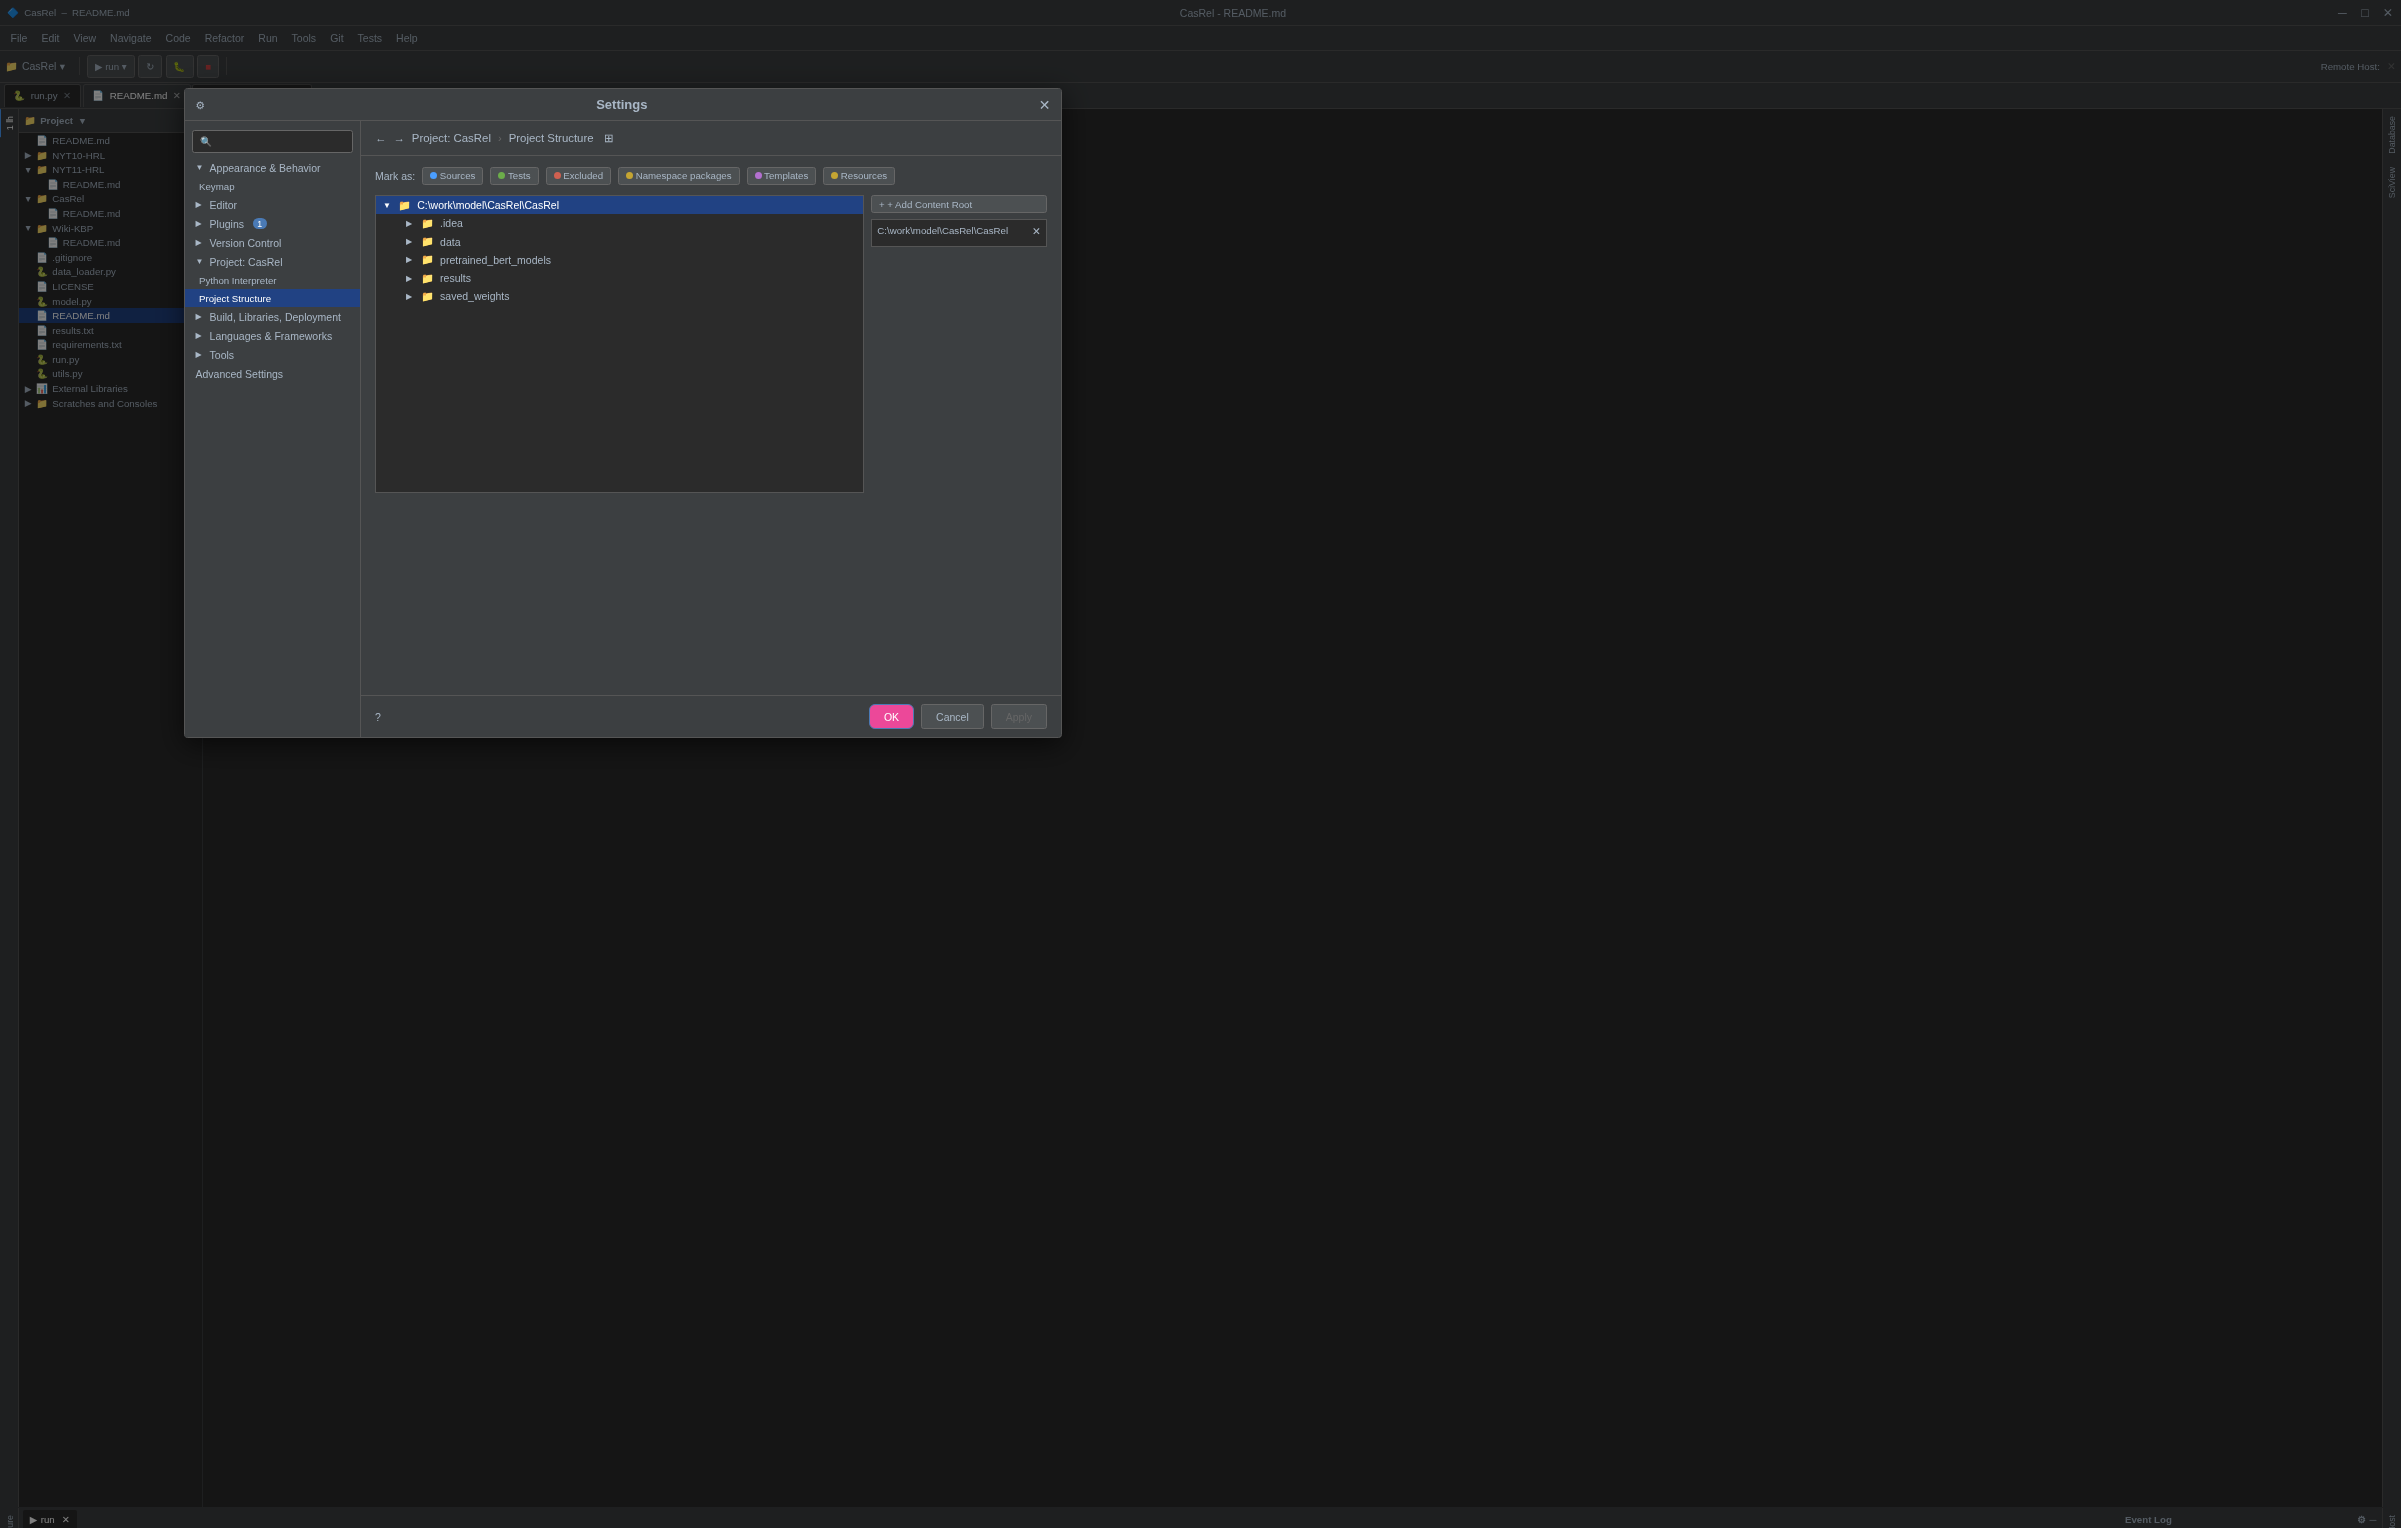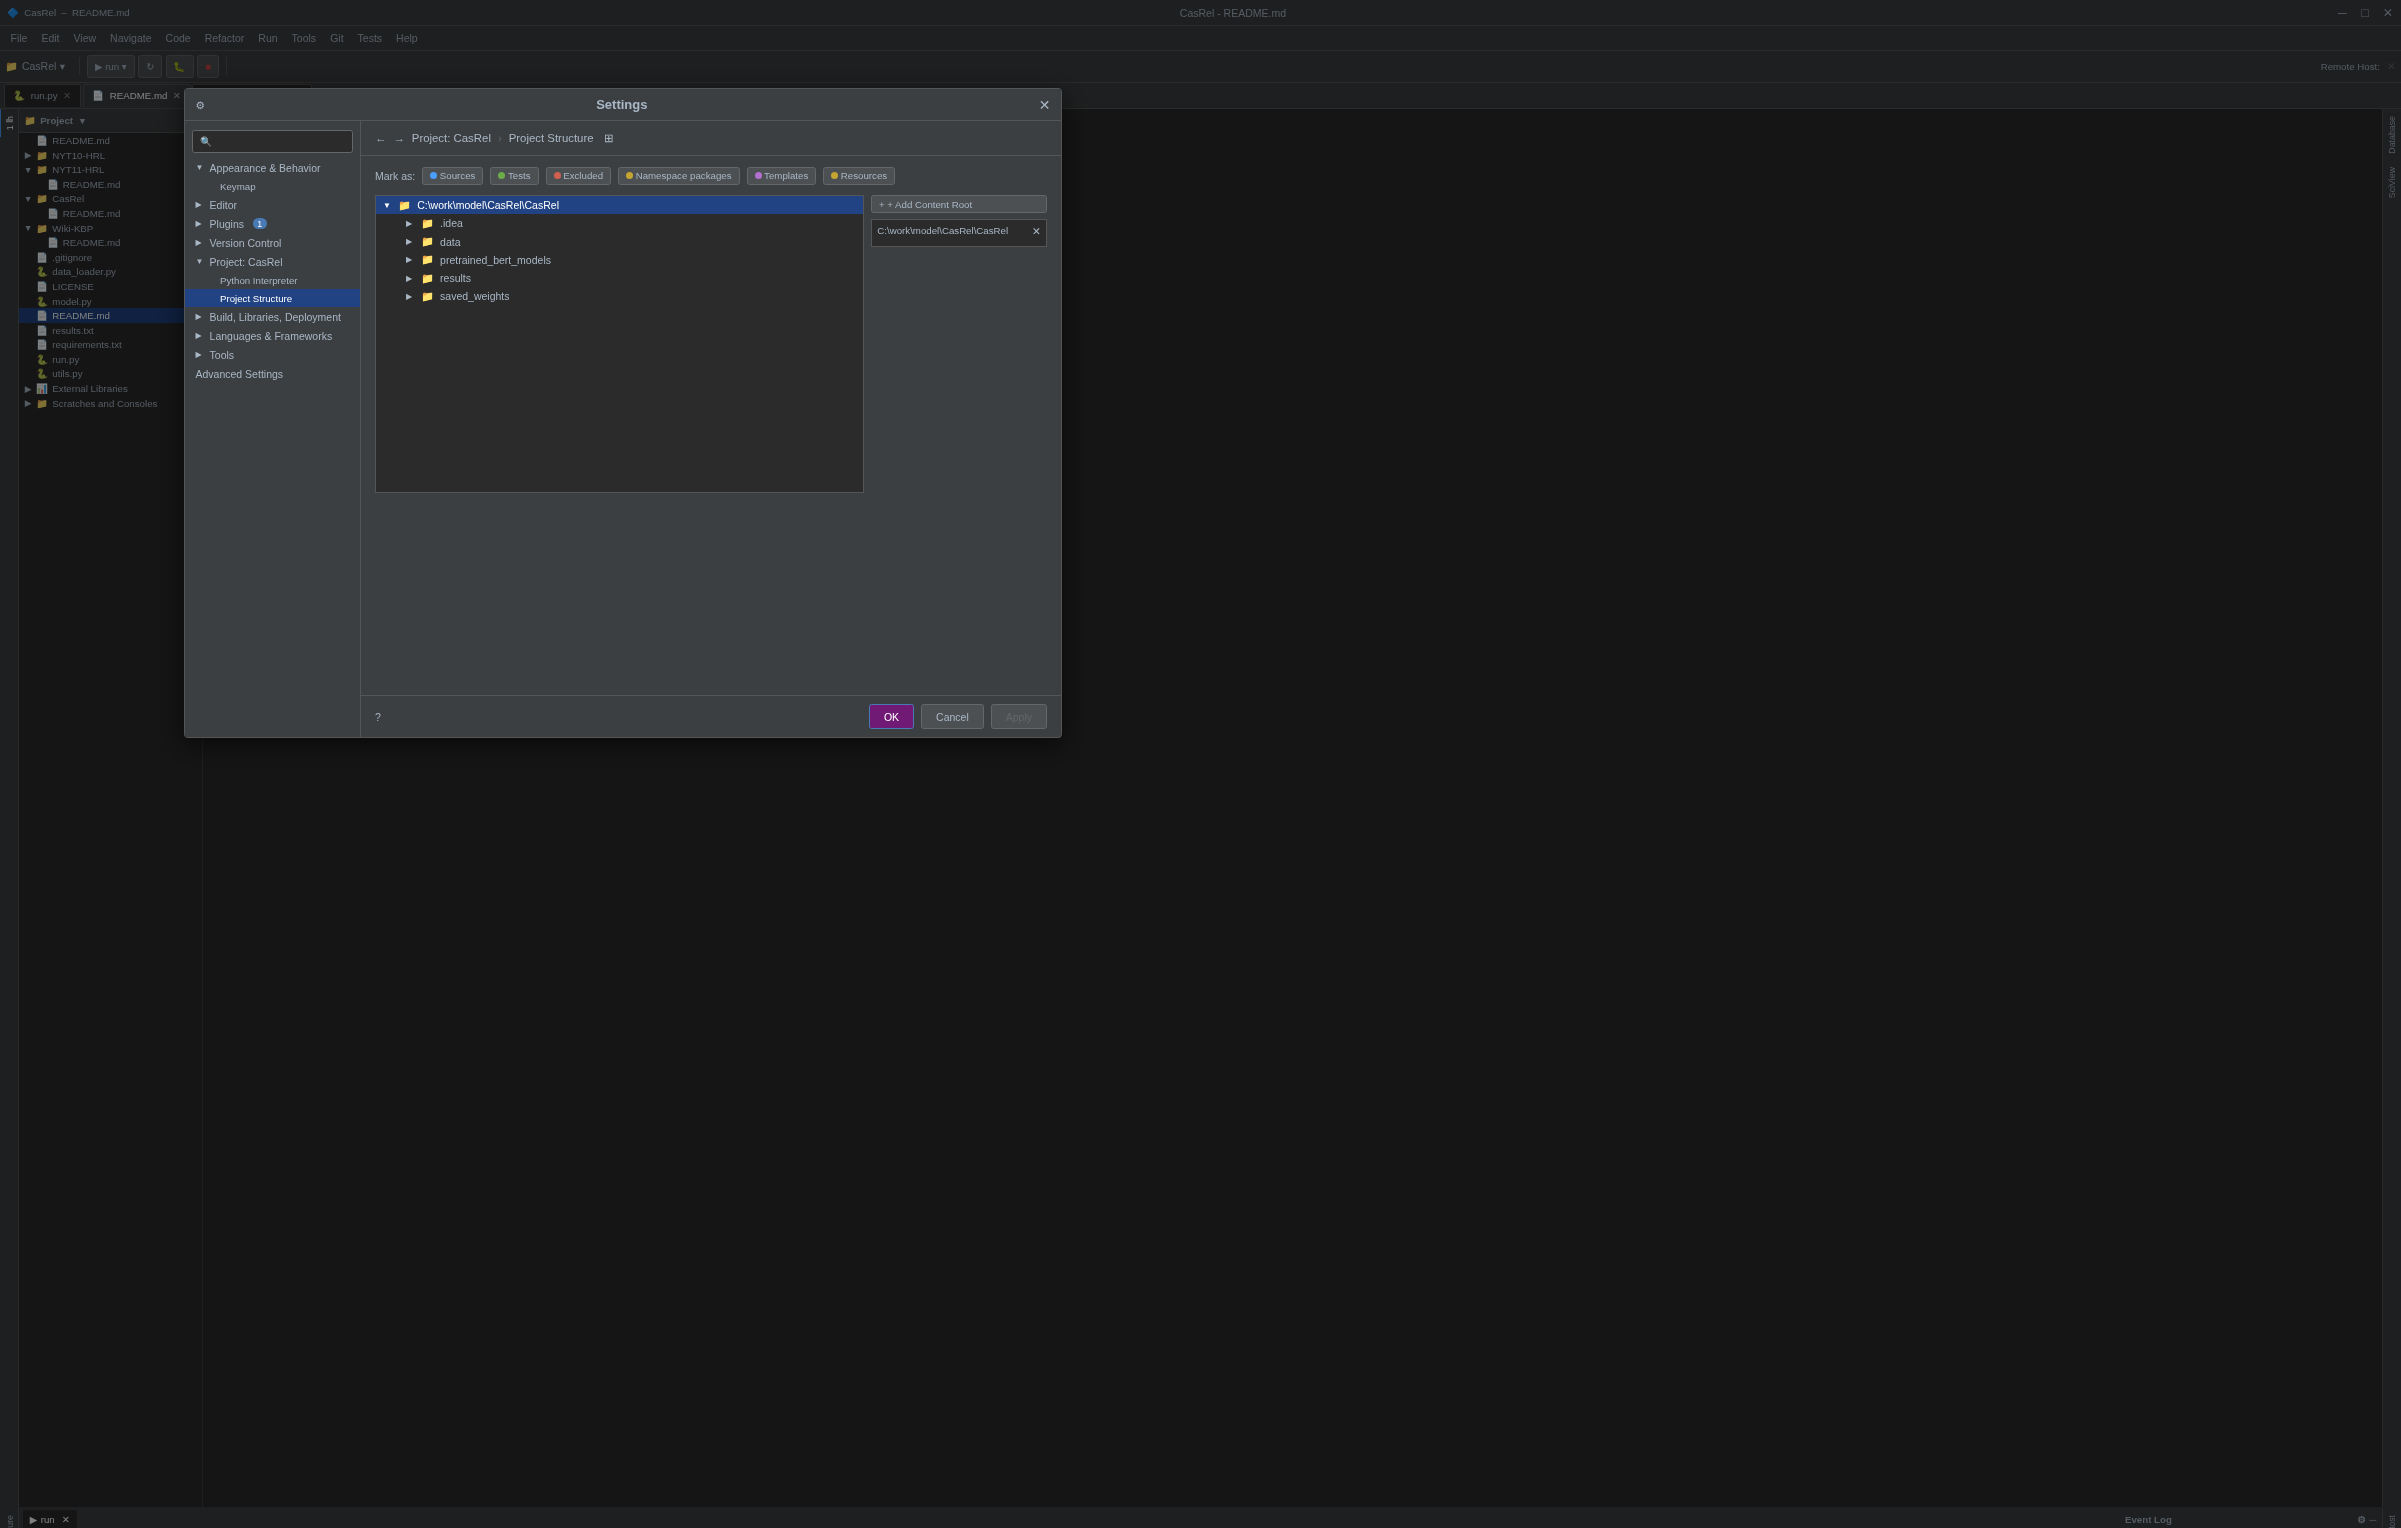--- a/index.html
+++ b/index.html
@@ -249,21 +249,21 @@
       display: flex;
       align-items: center;
       padding: 3.5px 10.5px;
       cursor: pointer;
       font-size: 10.5px;
       color: #a9b7c6;
       gap: 5.3px;
     }
     .settings-item.selected { background: #214283; color: #ffffff; }
     .settings-item.parent { font-size: 10.5px; }
-    .settings-item.child { padding-left: 35px; font-size: 9.7px; }
+    .settings-item.child { padding-left: 14px; font-size: 9.7px; }
     .settings-arrow { font-size: 8px; width: 8.8px; }
 
     .dialog-content {
       flex: 1;
       display: flex;
       flex-direction: column;
       overflow: hidden;
     }
     .dialog-content-header {
       height: 35px;
@@ -364,23 +364,24 @@
     }
     .btn {
       height: 24.6px;
       padding: 0 14px;
       border-radius: 2.6px;
       cursor: pointer;
       font-size: 10.5px;
       border: 0.9px solid #666;
     }
     .btn-primary {
-      background: #701a75;
+      background: #ec4899;
       color: #ffffff;
       border-color: #4a7ab5;
+      border-radius: 6px;
     }
     .btn-secondary {
       background: #4c5052;
       color: #a9b7c6;
       text-align: center;
     }
     .btn-disabled {
       background: #4c5052;
       color: #666;
       cursor: not-allowed;

